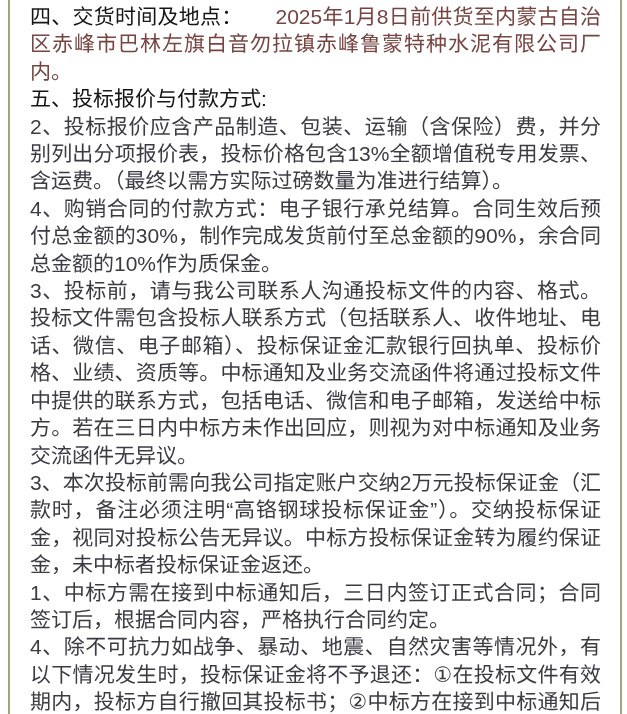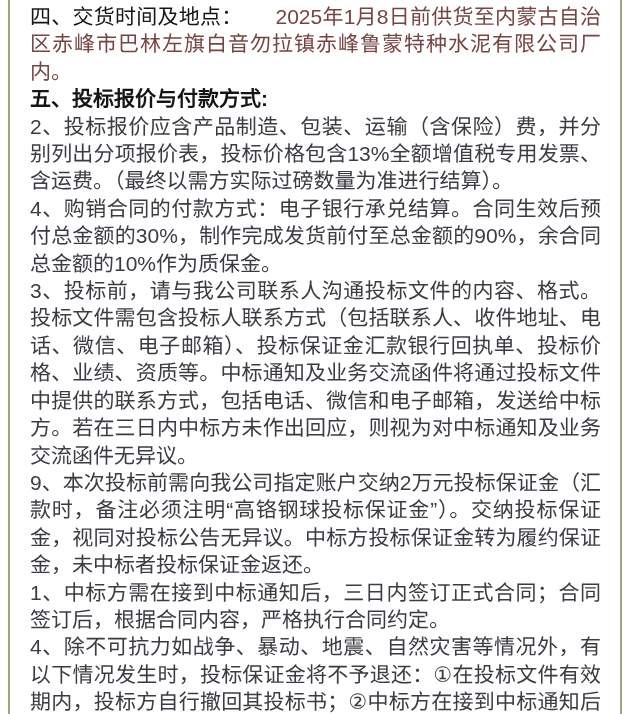--- a/index.html
+++ b/index.html
@@ -34,21 +34,21 @@
     line-height:27.4px;
     color:var(--body-color);
     text-align:justify;
     text-justify:inter-ideograph;
     word-break:break-all;
   }
   .doc p{
     margin:0;
   }
   .sec-heading{
-    font-weight:bold;
+    font-weight:normal;
     color:var(--heading-color);
   }
   .inline-heading{
     font-weight:normal;
     color:var(--heading-color);
   }
   .highlight{
     color:var(--highlight-color);
     margin-left:33px;
   }
@@ -65,20 +65,20 @@
 
     <p class="sec-heading">五、投标报价与付款方式:</p>
 
     <p>2、投标报价应含产品制造、包装、运输（含保险）费，并分别列出分项报价表，投标价格包含13%全额增值税专用发票、含运费。（最终以需方实际过磅数量为准进行结算）。</p>
 
     <p>4、购销合同的付款方式：电子银行承兑结算。合同生效后预付总金额的30%，制作完成发货前付至总金额的90%，余合同总金额的10%作为质保金。</p>
 
 
     <p>3、投标前，请与我公司联系人沟通投标文件的内容、格式。投标文件需包含投标人联系方式（包括联系人、收件地址、电话、微信、电子邮箱）、投标保证金汇款银行回执单、投标价格、业绩、资质等。中标通知及业务交流函件将通过投标文件中提供的联系方式，包括电话、微信和电子邮箱，发送给中标方。若在三日内中标方未作出回应，则视为对中标通知及业务交流函件无异议。</p>
 
-    <p>9、本次投标前需向我公司指定账户交纳2万元投标保证金（汇款时，备注必须注明“高铬钢球投标保证金”）。交纳投标保证金，视同对投标公告无异议。中标方投标保证金转为履约保证金，未中标者投标保证金返还。</p>
+    <p>3、本次投标前需向我公司指定账户交纳2万元投标保证金（汇款时，备注必须注明“高铬钢球投标保证金”）。交纳投标保证金，视同对投标公告无异议。中标方投标保证金转为履约保证金，未中标者投标保证金返还。</p>
 
     <p>1、中标方需在接到中标通知后，三日内签订正式合同；合同签订后，根据合同内容，严格执行合同约定。</p>
 
     <p>4、除不可抗力如战争、暴动、地震、自然灾害等情况外，有以下情况发生时，投标保证金将不予退还：①在投标文件有效期内，投标方自行撤回其投标书；②中标方在接到中标通知后三日内未签订合同；③中标方未按规定履行合同；④投标过程中，发现串标现象，并取消投标资格。</p>
 
   </div>
 </div>
 
 </body></html>

